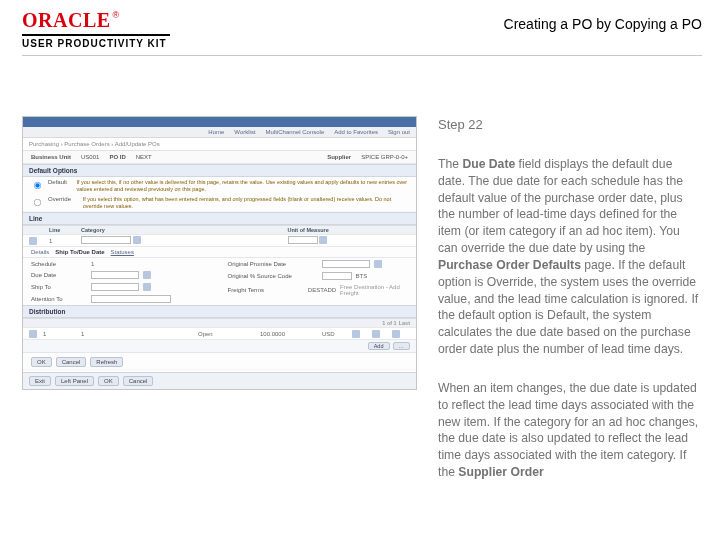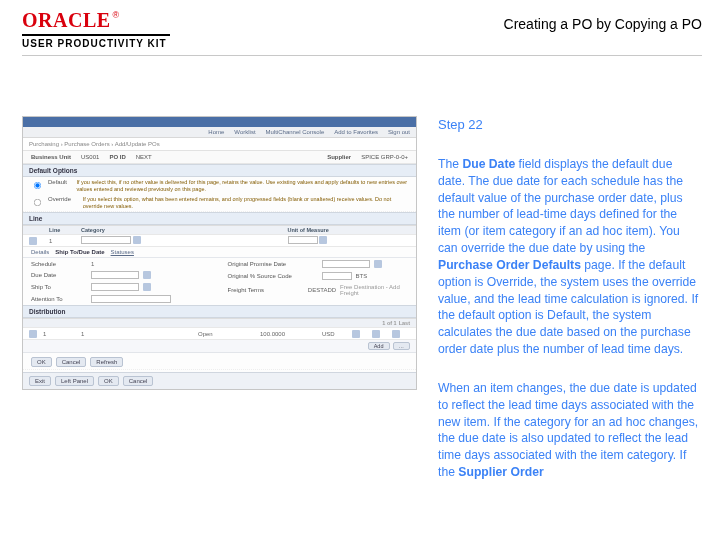--- a/index.html
+++ b/index.html
@@ -8,21 +8,21 @@
   .topbar { display: flex; align-items: flex-start; justify-content: space-between; margin-bottom: 2px; }
   .logo-block { display: flex; flex-direction: column; }
   .oracle-logo { font-family: Georgia, "Times New Roman", serif; font-weight: 700; color: #d9000d; font-size: 20px; letter-spacing: 0.5px; line-height: 1; }
   .reg { font-size: 9px; vertical-align: top; color: #d9000d; margin-left: 2px; }
   .logo-rule { border-top: 2px solid #000; margin-top: 3px; width: 148px; }
   .upk { font-size: 10px; letter-spacing: 1px; font-weight: 700; color: #000; margin-top: 2px; }
   .title { font-size: 14px; color: #000000; margin-top: 6px; }
   .hr-top { border-top: 1px solid #c8c8c8; margin-top: 6px; }
   .content { display: flex; margin-top: 60px; gap: 16px; }
   .left { flex: 0 0 400px; }
-  .right { flex: 1 1 auto; font-size: 12.2px; line-height: 1.38; color: #3b82f6; }
+  .right { flex: 1 1 auto; font-size: 12.2px; line-height: 1.38; color: #737373; }
   .step { font-size: 13px; margin-bottom: 22px; }
   .para { margin-bottom: 22px; }
   b { font-weight: 700; }
 
   
   .shot { width: 395px; height: 274px; border: 1px solid #c6c6c6; background: #fdfdfd; font-size: 6px; color: #666; position: relative; overflow: hidden; }
   .shot .banner { height: 10px; background: #4a6fa6; }
   .shot .navrow { display: flex; justify-content: flex-end; gap: 10px; padding: 2px 6px; background: #eef0f3; border-bottom: 1px solid #d8d8d8; color: #5a6b88; font-size: 6px; }
   .shot .breadcrumb { padding: 3px 6px; background: #fff; border-bottom: 1px solid #e2e2e2; color: #888; font-size: 6px; }
   .shot .hdrbar { display: flex; gap: 10px; align-items: center; padding: 3px 8px; border-bottom: 1px solid #e6e6e6; background: #fafafa; color: #555; }

